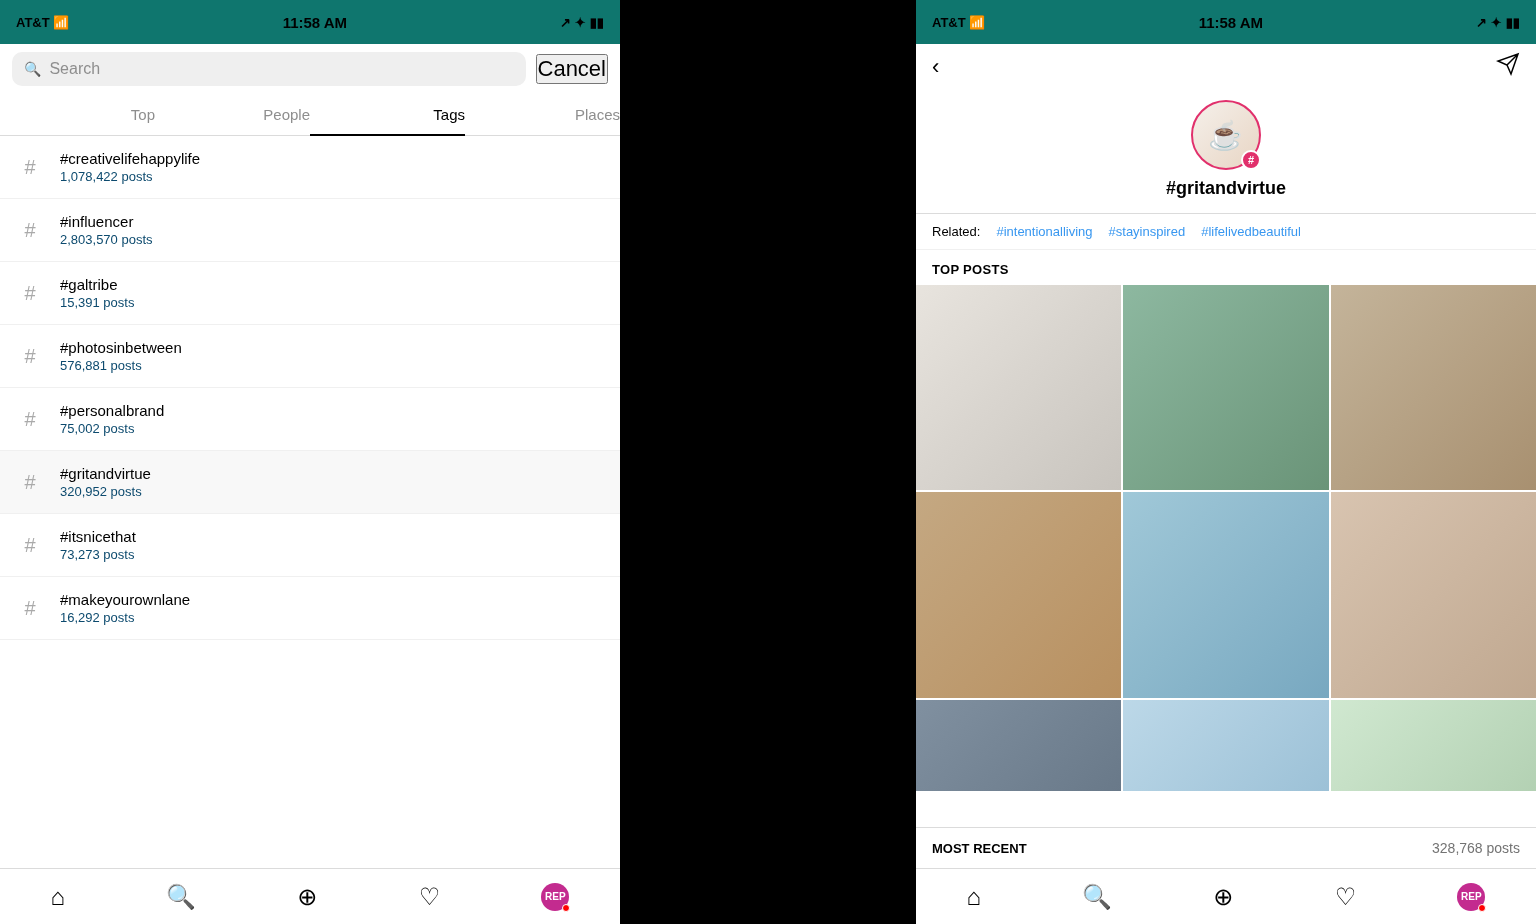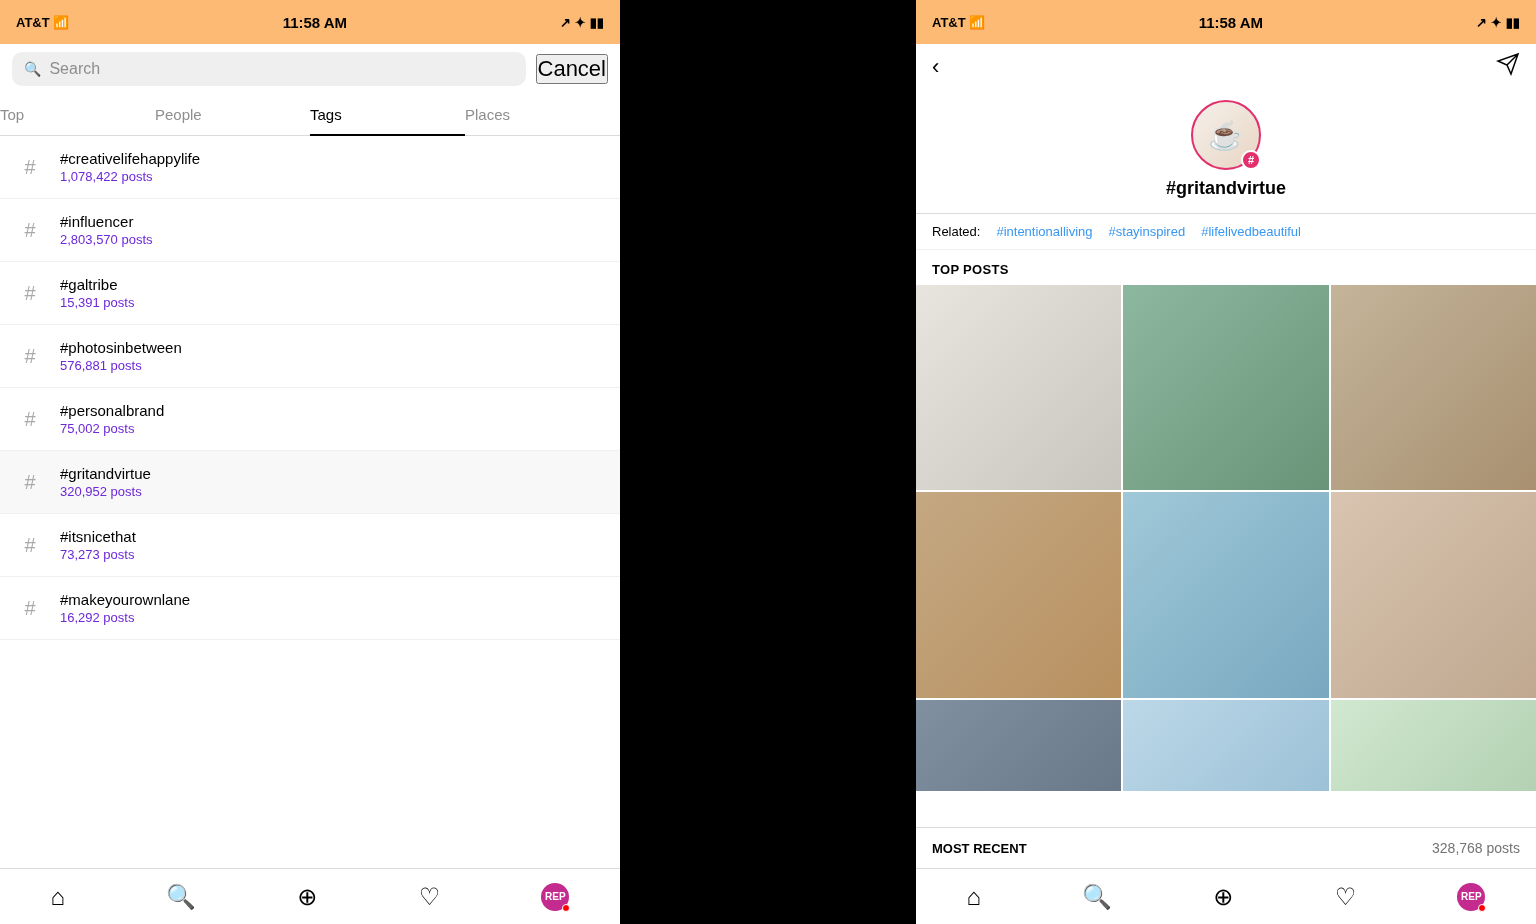--- a/index.html
+++ b/index.html
@@ -17,21 +17,21 @@
       width: 620px;
       height: 924px;
       background: #fff;
       display: flex;
       flex-direction: column;
       position: relative;
     }
 
     .status-bar {
       height: 44px;
-      background: #fdba74;
+      background: #0f766e;
       display: flex;
       align-items: center;
       justify-content: space-between;
       padding: 0 16px;
       font-size: 13px;
       font-weight: 600;
     }
     .status-left { display: flex; align-items: center; gap: 4px; font-size: 13px; }
     .status-center { font-size: 15px; font-weight: 600; }
     .status-right { display: flex; align-items: center; gap: 4px; font-size: 13px; }
@@ -56,21 +56,21 @@
     .search-placeholder { color: #8e8e8e; font-size: 16px; }
     .cancel-btn { color: #000; font-size: 22px; cursor: pointer; white-space: nowrap; }
 
     .tabs-row {
       display: flex;
       border-bottom: 1px solid #dbdbdb;
       background: #fff;
     }
     .tab-item {
       flex: 1;
-      text-align: left;
+      text-align: right;
       padding: 12px 0;
       font-size: 15px;
       color: #8e8e8e;
       cursor: pointer;
       position: relative;
     }
     .tab-item.active {
       color: #000;
       font-weight: 400;
     }
@@ -96,21 +96,21 @@
       gap: 16px;
     }
     .hash-icon {
       color: #aaa;
       font-size: 20px;
       width: 28px;
       text-align: center;
     }
     .tag-info {}
     .tag-name { font-size: 15px; font-weight: 500; color: #000; }
-    .tag-count { font-size: 13px; color: #6d28d9; margin-top: 2px; }
+    .tag-count { font-size: 13px; color: #0c4a6e; margin-top: 2px; }
 
     .bottom-nav {
       height: 56px;
       border-top: 1px solid #dbdbdb;
       background: #fff;
       display: flex;
       align-items: center;
       justify-content: space-around;
     }
     .nav-icon { font-size: 24px; cursor: pointer; }

